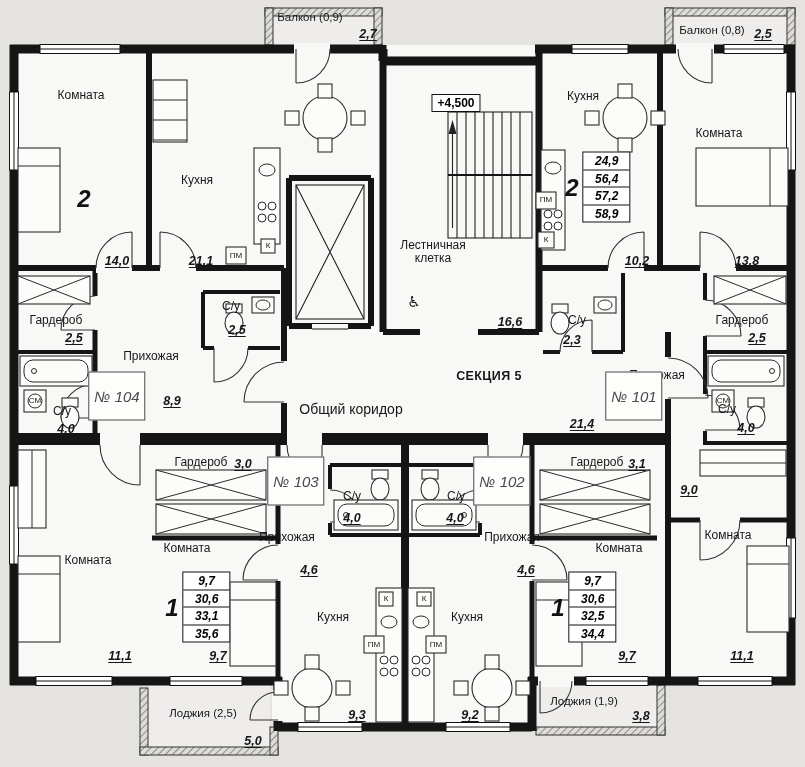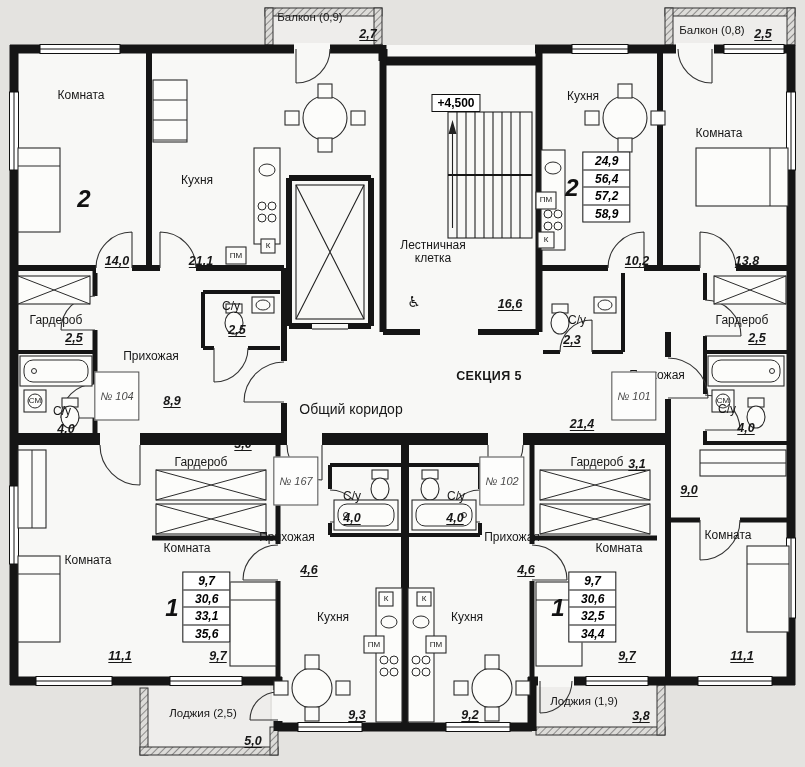--- a/index.html
+++ b/index.html
@@ -10,21 +10,21 @@
   .lbl{position:absolute;transform:translate(-50%,-50%);white-space:pre-line;
        text-align:center;color:#171717;line-height:1.12;}
   .room{font-size:12px;}
   .section{font-size:12.5px;font-weight:700;letter-spacing:.4px;}
   .corridor{font-size:14px;margin-top:32px;}
   .bt{font-size:11.5px;}
   .area{font-size:12.5px;font-weight:600;font-style:italic;text-decoration:underline;text-underline-offset:2px;}
   .tiny{font-size:8px;}
   .access{font-size:15px;}
   .unit-badge{position:absolute;transform:translate(-50%,-50%);border:1.3px solid #4a4a4a;
-      background:#fdfdfc;color:#4a4a4a;font-style:italic;font-size:11px;padding:16px 5px;
+      background:#fdfdfc;color:#4a4a4a;font-style:italic;font-size:15px;padding:16px 5px;
       line-height:15px;white-space:nowrap;font-family:inherit;}
   .level-mark{position:absolute;transform:translate(-50%,-50%);border:1.4px solid #111;
       background:#fff;font-size:12px;font-weight:700;padding:0 5px;line-height:16px;}
   .area-table{position:absolute;transform:translate(-50%,-50%);display:flex;align-items:center;gap:4px;}
   .area-table .digit{font-size:24px;font-style:italic;font-weight:700;color:#111;}
   .area-table .vals{border:1.6px solid #111;background:#fff;}
   .area-table .vals div{font-size:12px;font-weight:600;font-style:italic;padding:0 6px;
       text-align:center;line-height:16.5px;border-top:1px solid #111;min-width:34px;}
   .area-table .vals div:first-child{border-top:none;}
   
@@ -381,30 +381,30 @@
       <div class="lbl bt" style="left: 712px; top: 30px; text-align: right;">Балкон (0,8)</div>
       <div class="lbl bt" style="left: 203px; top: 713px;">Лоджия (2,5)</div>
       <div class="lbl bt" style="left: 584px; top: 701px;">Лоджия (1,9)</div>
       <div class="lbl area" style="left: 117px; top: 261px;">14,0</div>
       <div class="lbl area" style="left: 201px; top: 261px;">21,1</div>
       <div class="lbl area" style="left: 74px; top: 338px;">2,5</div>
       <div class="lbl area" style="left: 237px; top: 330px;">2,5</div>
       <div class="lbl area" style="left: 172px; top: 401px;">8,9</div>
       <div class="lbl area" style="left: 66px; top: 429px;">4,0</div>
       <div class="lbl area" style="left: 120px; top: 656px;">11,1</div>
-      <div class="lbl area" style="left: 510px; top: 304px;">16,6</div>
+      <div class="lbl area" style="left: 510px; top: 322px;">16,6</div>
       <div class="lbl area" style="left: 637px; top: 261px;">10,2</div>
       <div class="lbl area" style="left: 747px; top: 261px;">13,8</div>
       <div class="lbl area" style="left: 757px; top: 338px;">2,5</div>
       <div class="lbl area" style="left: 572px; top: 340px;">2,3</div>
       <div class="lbl area" style="left: 582px; top: 424px;">21,4</div>
       <div class="lbl area" style="left: 746px; top: 428px;">4,0</div>
       <div class="lbl area" style="left: 689px; top: 490px;">9,0</div>
       <div class="lbl area" style="left: 742px; top: 656px;">11,1</div>
-      <div class="lbl area" style="left: 243px; top: 444px;">3,0</div>
+      <div class="lbl area" style="left: 243px; top: 464px;">3,0</div>
       <div class="lbl area" style="left: 352px; top: 518px;">4,0</div>
       <div class="lbl area" style="left: 309px; top: 570px;">4,6</div>
       <div class="lbl area" style="left: 218px; top: 656px;">9,7</div>
       <div class="lbl area" style="left: 357px; top: 715px;">9,3</div>
       <div class="lbl area" style="left: 470px; top: 715px;">9,2</div>
       <div class="lbl area" style="left: 455px; top: 518px;">4,0</div>
       <div class="lbl area" style="left: 526px; top: 570px;">4,6</div>
       <div class="lbl area" style="left: 637px; top: 464px;">3,1</div>
       <div class="lbl area" style="left: 627px; top: 656px;">9,7</div>
       <div class="lbl area" style="left: 368px; top: 34px;">2,7</div>
@@ -417,21 +417,21 @@
       <div class="lbl tiny" style="left: 268px; top: 246px;">К</div>
       <div class="lbl tiny" style="left: 546px; top: 200px;">ПМ</div>
       <div class="lbl tiny" style="left: 546px; top: 240px;">К</div>
       <div class="lbl tiny" style="left: 386px; top: 599px;">К</div>
       <div class="lbl tiny" style="left: 424px; top: 599px;">К</div>
       <div class="lbl tiny" style="left: 374px; top: 645px;">ПМ</div>
       <div class="lbl tiny" style="left: 436px; top: 645px;">ПМ</div>
       <div class="lbl access" style="left: 414px; top: 302px;">♿</div>
       <div class="unit-badge" style="left: 117px; top: 396px;">№ 104</div>
       <div class="unit-badge" style="left: 634px; top: 396px; text-align: center;">№ 101</div>
-      <div class="unit-badge" style="left: 296px; top: 481px;">№ 167</div>
+      <div class="unit-badge" style="left: 296px; top: 481px;">№ 103</div>
       <div class="unit-badge" style="left: 502px; top: 481px;">№ 102</div>
       <div class="level-mark" style="left: 456px; top: 103px;">+4,500</div>
       <div class="area-table" style="left: 84px; top: 199px;">
         <span class="digit">2</span>
       </div>
       <div class="area-table" style="left: 598px; top: 187px;">
         <span class="digit">2</span>
         <div class="vals">
           <div>24,9</div>
           <div>56,4</div>

